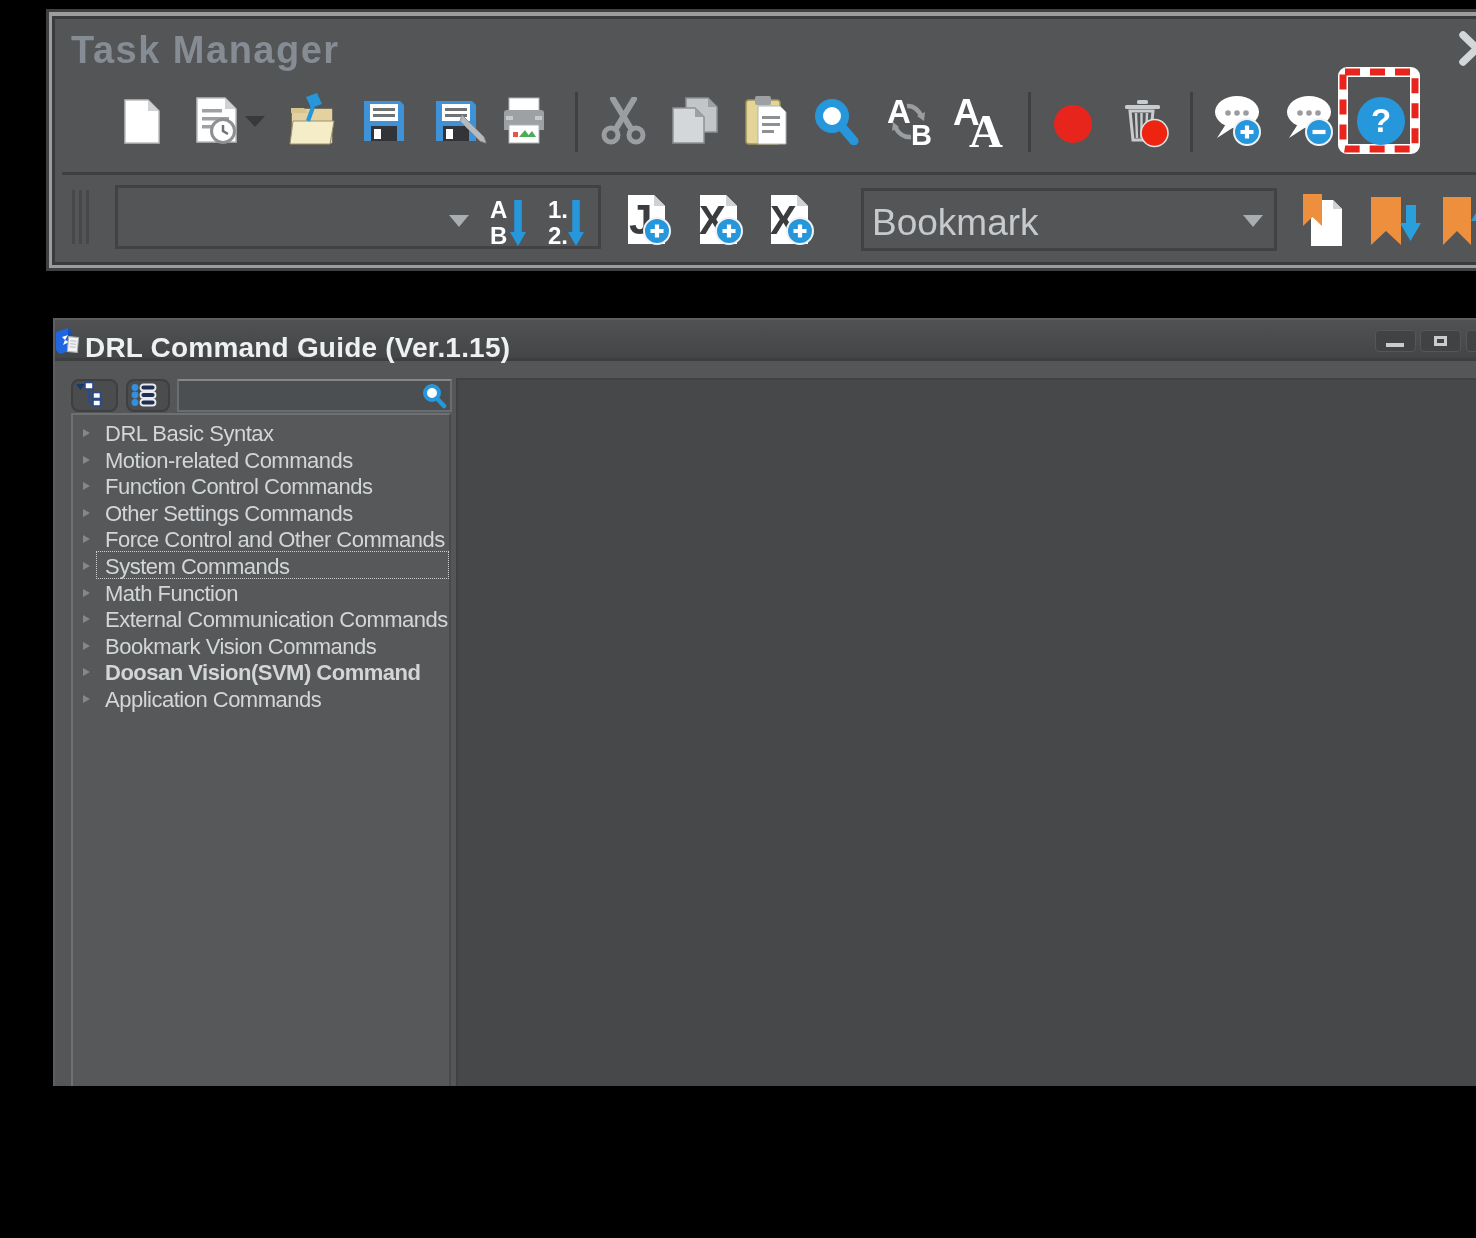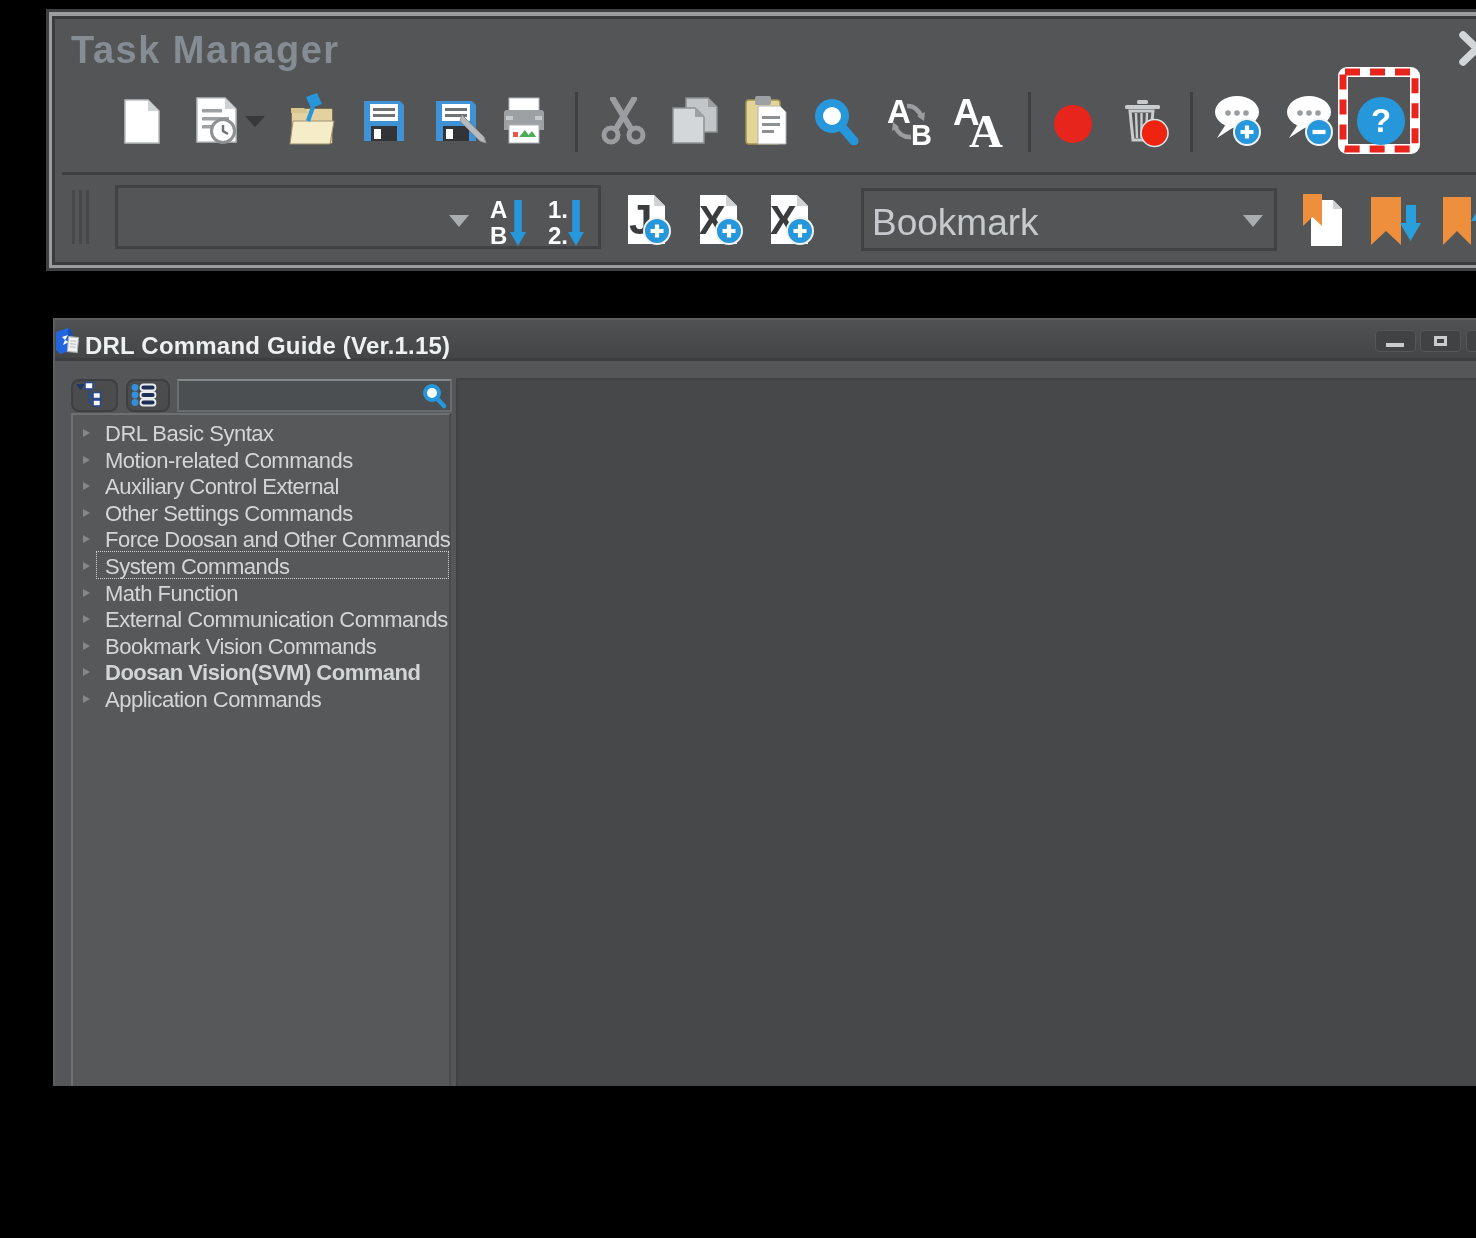--- a/index.html
+++ b/index.html
@@ -236,21 +236,21 @@
 
   <div class="abs" style="left:8px;top:318px;width:1460px;height:903px;border:2px solid #5c5e60;box-sizing:border-box;"></div>
 
   <svg class="abs" style="left:10px;top:327px;" width="26" height="27" viewBox="0 0 26 27">
     <path d="M1 5 L13 1 L17 4 L17 23 L5 27 L1 23 Z" fill="#2166e0"></path>
     <path d="M13 1 L17 4 L17 23 L13 20 Z" fill="#1850b8"></path>
     <path d="M7 10 L13 8 L10 13 L14 15 L8 18 L10 13 Z" fill="#ffffff"></path>
     <rect x="13" y="10" width="10" height="15" fill="#f2f3f4" stroke="#aaadaf" stroke-width="1" transform="rotate(5 18 17)"></rect>
     <path d="M15 14 L21 14 M15 17 L21 17 M15 20 L21 20" stroke="#b6b9bb" stroke-width="1.2" transform="rotate(5 18 17)"></path>
   </svg>
-  <div class="abs" style="left:40px;top:332px;font-size:24px;font-weight:bold;color:#eef1f2;letter-spacing:0.2px;">DRL Command Guide (Ver.1.15)</div>
+  <div class="abs" style="left:40px;top:332px;font-size:28px;font-weight:bold;color:#eef1f2;letter-spacing:0.2px;">DRL Command Guide (Ver.1.15)</div>
 
   <div class="abs" style="left:1330px;top:330px;width:41px;height:22px;background:#404244;border:1px solid #545658;border-radius:4px;box-sizing:border-box;"></div>
   <div class="abs" style="left:1375px;top:330px;width:41px;height:22px;background:#404244;border:1px solid #545658;border-radius:4px;box-sizing:border-box;"></div>
   <div class="abs" style="left:1421px;top:330px;width:41px;height:22px;background:#404244;border:1px solid #545658;border-radius:4px;box-sizing:border-box;"></div>
   <div class="abs" style="left:1341px;top:343px;width:18px;height:4px;background:#c9cccf;"></div>
   <div class="abs" style="left:1389px;top:336px;width:13px;height:10px;border:3px solid #c9cccf;box-sizing:border-box;"></div>
   <svg class="abs" style="left:1434px;top:335px;" width="16" height="13" viewBox="0 0 16 13">
     <path d="M2 1 L14 12 M14 1 L2 12" stroke="#c9cccf" stroke-width="3.4" fill="none"></path>
   </svg>
 
@@ -278,23 +278,23 @@
     <path d="M16 15.5 L23 23" stroke="#2797dc" stroke-width="4.5" stroke-linecap="round"></path>
   </svg>
 
   <div class="abs" style="left:411px;top:378px;width:1037px;height:819px;background:#474849;border:2px solid #3f4143;box-sizing:border-box;"></div>
 
   <div class="abs" style="left:26px;top:413px;width:380px;height:783px;background:#565859;border:2px solid #6e7173;border-right-color:#494a4c;border-bottom-color:#494a4c;box-sizing:border-box;"></div>
 
   <div id="tree" style="position:absolute;left:0;top:0;">
     <div class="titem" style="top:420px;">DRL Basic Syntax</div>
     <div class="titem" style="top:447px;">Motion-related Commands</div>
-    <div class="titem" style="top:473px;">Auxiliary Control External</div>
+    <div class="titem" style="top:473px;">Function Control Commands</div>
     <div class="titem" style="top:500px;">Other Settings Commands</div>
-    <div class="titem" style="top:526px;">Force Doosan and Other Commands</div>
+    <div class="titem" style="top:526px;">Force Control and Other Commands</div>
     <div class="titem" style="top:553px;">System Commands</div>
     <div class="titem" style="top:580px;">Math Function</div>
     <div class="titem" style="top:606px;">External Communication Commands</div>
     <div class="titem" style="top:633px;">Bookmark Vision Commands</div>
     <div class="titem" style="top:659px;font-weight:bold;">Doosan Vision(SVM) Command</div>
     <div class="titem" style="top:686px;">Application Commands</div>
     <div class="abs" style="left:51px;top:551px;width:353px;height:28px;border:1px dotted #cdd0d3;box-sizing:border-box;"></div>
   </div>
 
 </div>

